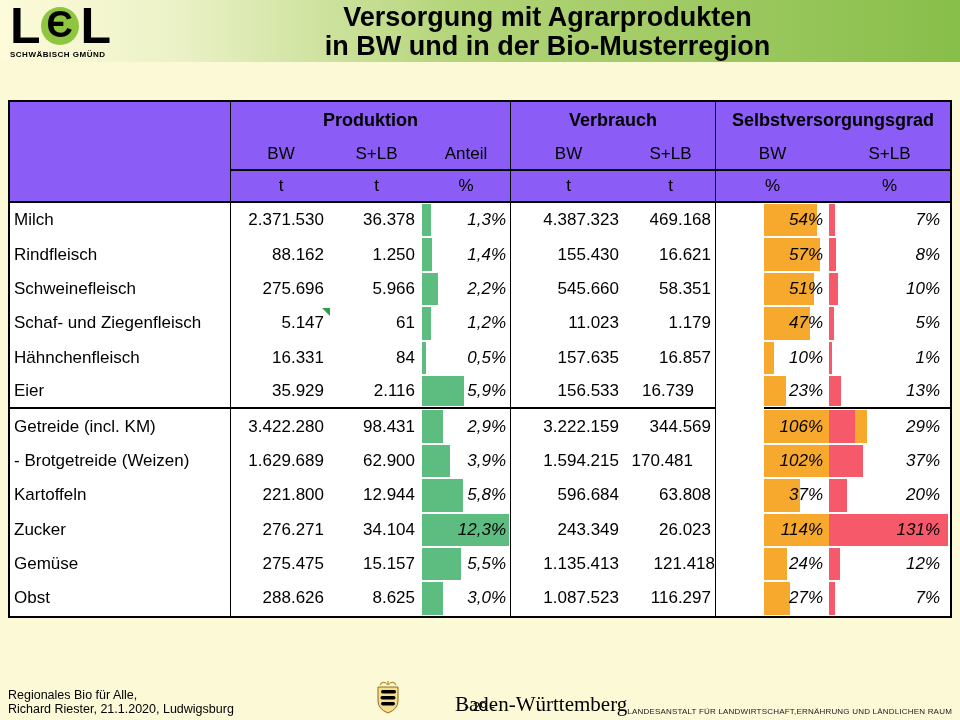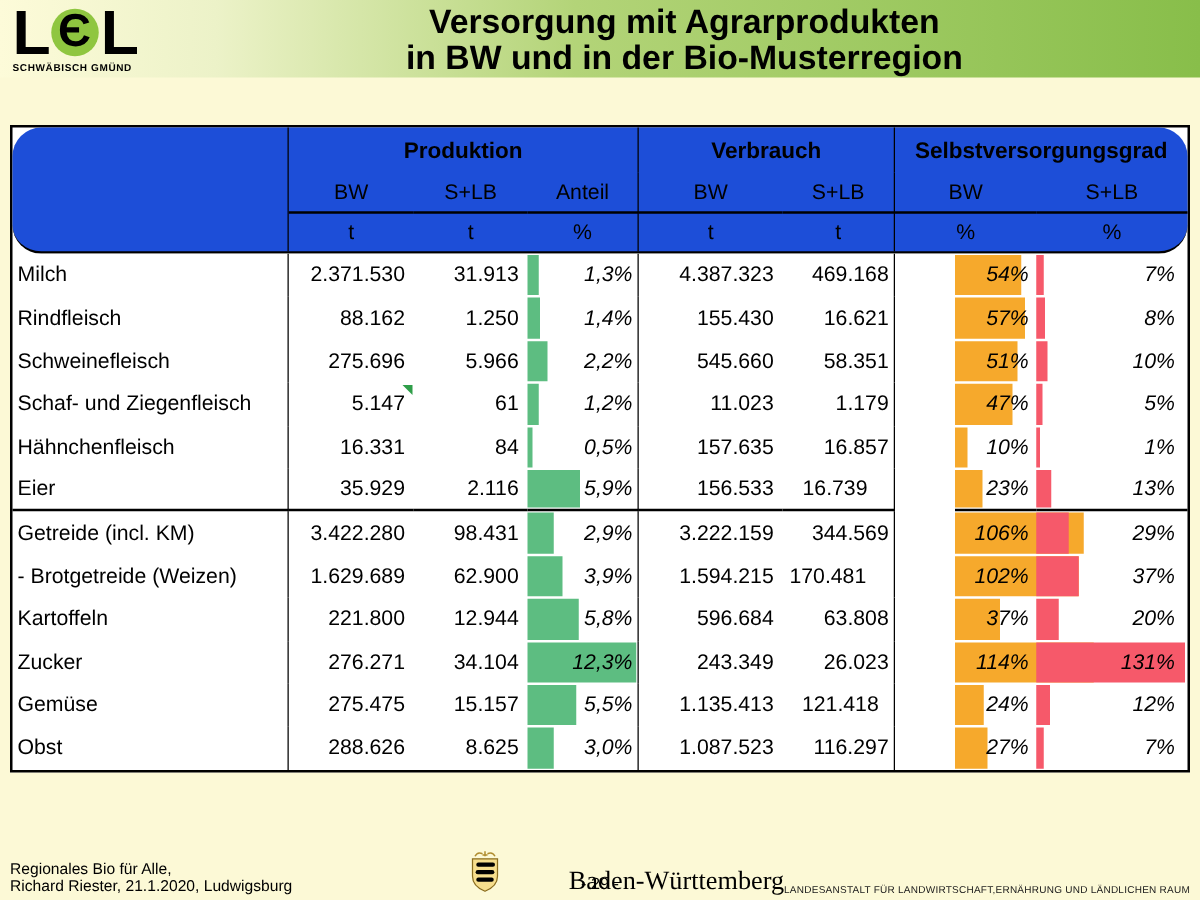--- a/index.html
+++ b/index.html
@@ -17,21 +17,21 @@
   .lel{display:flex;align-items:center;height:46px;}
   .lel-l{font-size:50px;font-weight:bold;line-height:44px;letter-spacing:-2px;}
   .lel-e{width:38px;height:38px;border-radius:50%;background:#8fc640;
     display:flex;align-items:center;justify-content:center;
     font-size:37px;font-weight:bold;margin:0 2px;padding-bottom:2px;box-sizing:border-box;}
   .logo-sub{font-size:8px;font-weight:bold;letter-spacing:.5px;margin-top:1px;white-space:nowrap;}
   
   .tbl{position:absolute;left:8px;top:100px;width:944px;border:2px solid #000;
     background:#fff;box-sizing:border-box;}
   .thead,.tbody{display:grid;grid-template-columns:221px 100px 91px 89px 115px 90px 113px 121px;}
-  .thead{grid-template-rows:36px 33px 30px;background:#1d4ed8;border-bottom:2px solid #000;border-radius:23px;}
+  .thead{grid-template-rows:36px 33px 30px;background:#8b5cf6;border-bottom:2px solid #000;}
   .tbody{grid-auto-rows:34.4px;}
   .brd-r{border-right:1px solid #000;}
   .corner{grid-row:1/4;grid-column:1;}
   .grp{font-weight:bold;font-size:18px;display:flex;align-items:center;justify-content:center;}
   .sub{font-size:17px;display:flex;align-items:center;justify-content:center;border-bottom:2px solid #000;}
   .unit{font-size:17px;display:flex;align-items:center;justify-content:center;}
   .cell{display:flex;align-items:center;font-size:17px;position:relative;}
   .c-name{padding-left:4px;white-space:nowrap;}
   .c-num{justify-content:flex-end;padding-right:7px;}
   .c-pct{justify-content:flex-end;padding-right:4px;font-style:italic;}
@@ -90,21 +90,21 @@
     <div class="unit brd-r" style="grid-row:3;grid-column:6">t</div>
     <div class="unit" style="grid-row:3;grid-column:7">%</div>
     <div class="unit" style="grid-row:3;grid-column:8">%</div>
   </div>
   <div class="tbody" id="table-body">
       <div style="display: contents;"><div class="cell c-name brd-r">
           <span class="pct-label">Milch</span>
         </div><div class="cell c-num">
           <span class="pct-label">2.371.530</span>
         </div><div class="cell c-num">
-          <span class="pct-label">31.913</span>
+          <span class="pct-label">36.378</span>
         </div><div class="cell c-pct brd-r">
           <div class="bar" style="background: rgb(93, 189, 129); width: 9.2px;"></div>
           <span class="pct-label">1,3%</span>
         </div><div class="cell c-num">
           <span class="pct-label">4.387.323</span>
         </div><div class="cell c-num brd-r" style="padding-right: 4px;">
           <span class="pct-label">469.168</span>
         </div><div class="cell c-pct pad-bw">
           <div class="bar" style="background: rgb(246, 169, 44); width: 52.6px;"></div>
           <span class="pct-label">54%</span>
@@ -297,21 +297,21 @@
           <span class="pct-label">Gemüse</span>
         </div><div class="cell c-num">
           <span class="pct-label">275.475</span>
         </div><div class="cell c-num">
           <span class="pct-label">15.157</span>
         </div><div class="cell c-pct brd-r">
           <div class="bar" style="background: rgb(93, 189, 129); width: 38.9px;"></div>
           <span class="pct-label">5,5%</span>
         </div><div class="cell c-num">
           <span class="pct-label">1.135.413</span>
-        </div><div class="cell c-num brd-r" style="padding-right: 12px; text-align: right;">
+        </div><div class="cell c-num brd-r" style="padding-right: 0; text-align: right;">
           <span class="pct-label">121.418</span>
         </div><div class="cell c-pct pad-bw">
           <div class="bar" style="background: rgb(246, 169, 44); width: 23.4px;"></div>
           <span class="pct-label">24%</span>
         </div><div class="cell c-pct pad-slb">
           <div class="bar" style="background: rgb(246, 89, 106); width: 10.9px;"></div>
           <span class="pct-label">12%</span>
         </div></div>
       <div style="display: contents;"><div class="cell c-name brd-r">
           <span class="pct-label">Obst</span>

